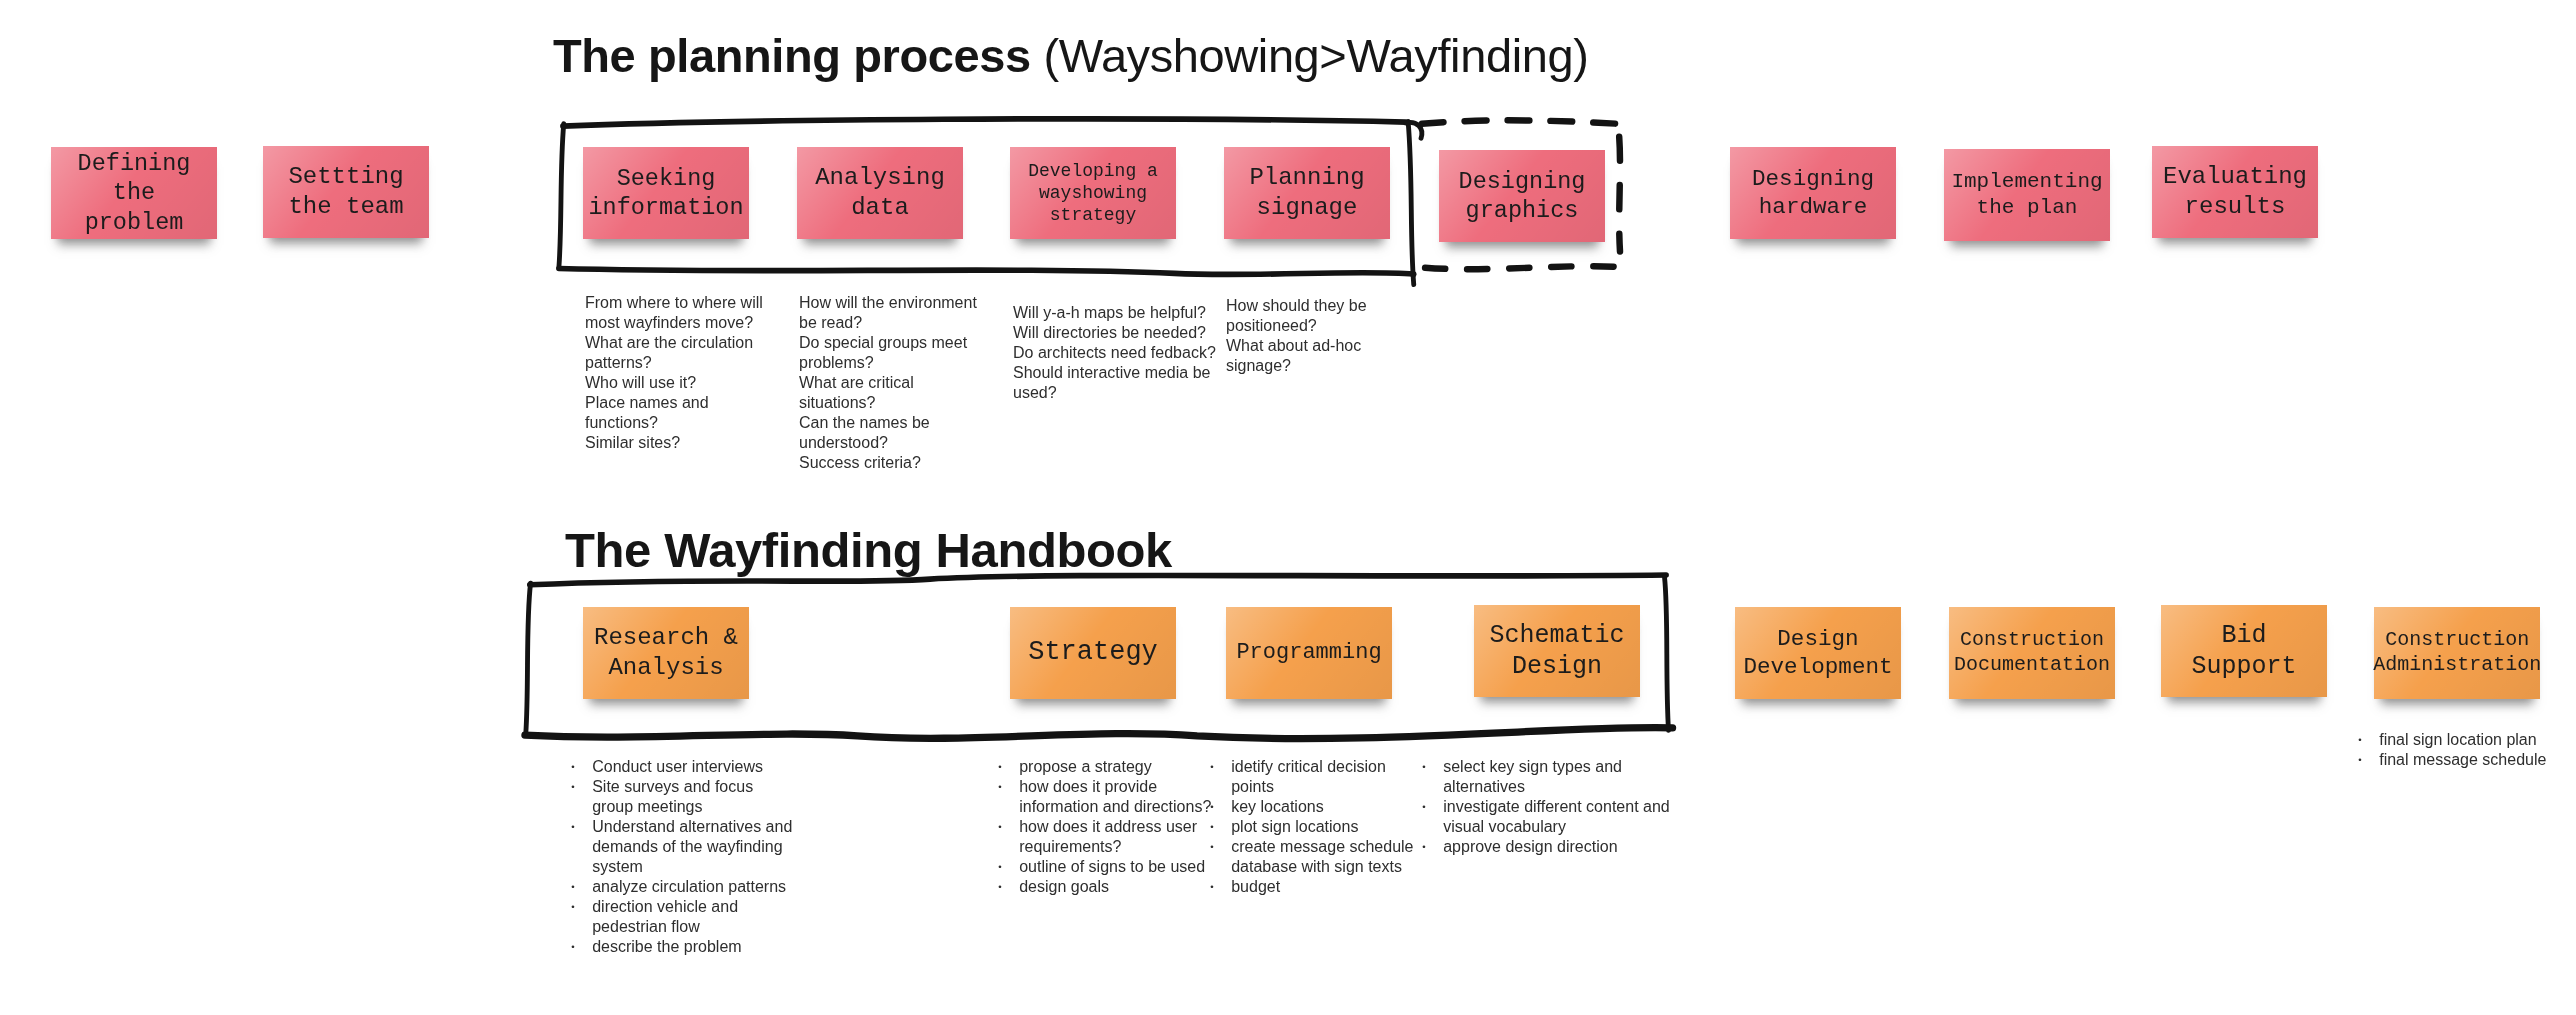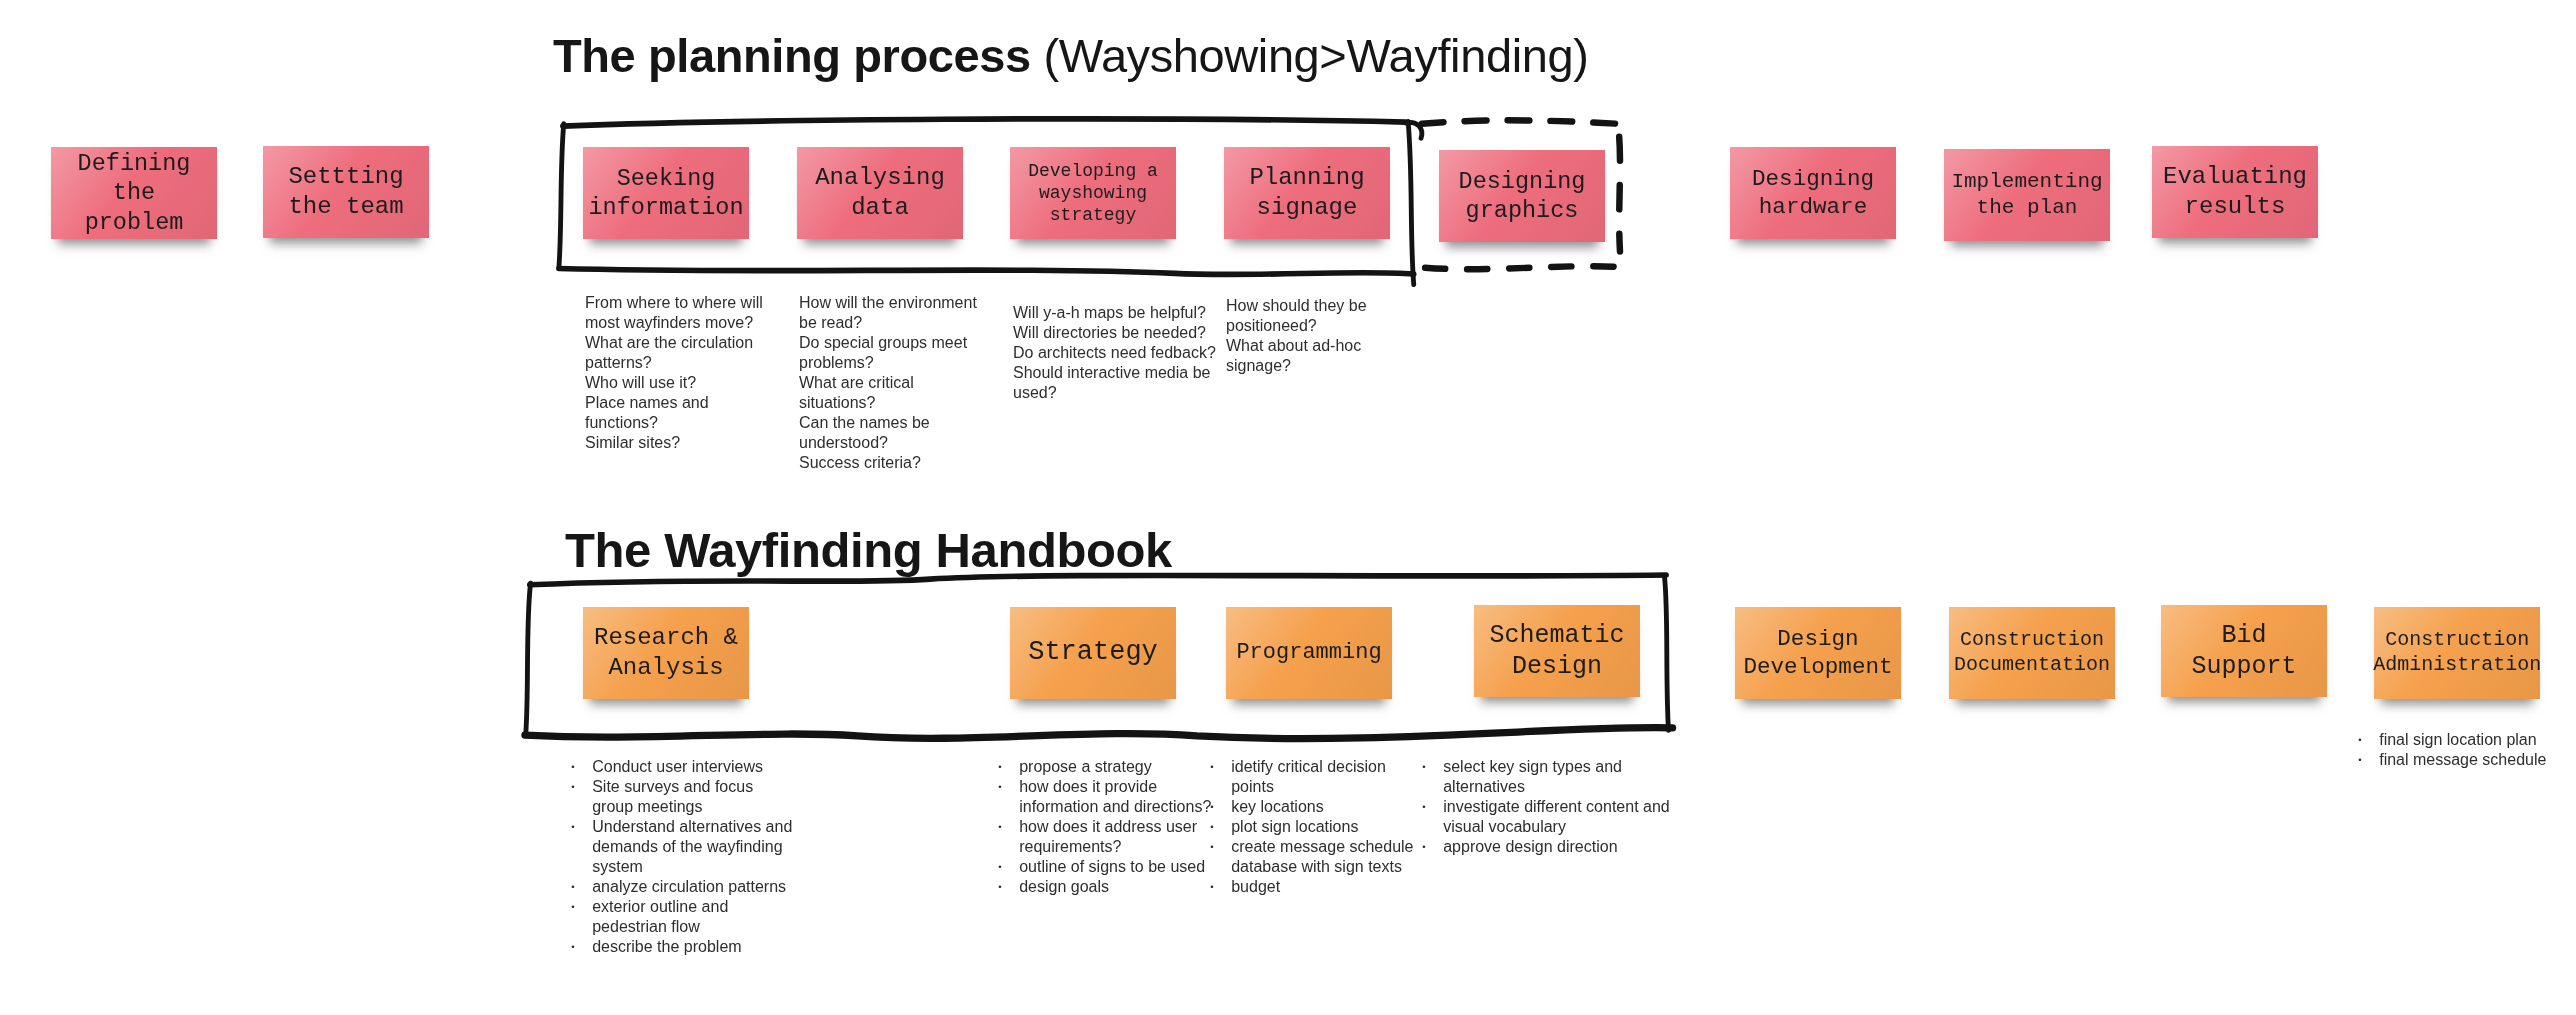--- a/index.html
+++ b/index.html
@@ -169,21 +169,21 @@
         <div class="li">
           <span class="dot">•</span>
           <span class="txt">Understand alternatives and demands of the wayfinding system</span>
         </div>
         <div class="li">
           <span class="dot">•</span>
           <span class="txt">analyze circulation patterns</span>
         </div>
         <div class="li">
           <span class="dot">•</span>
-          <span class="txt">exterior outline and pedestrian flow</span>
+          <span class="txt">direction vehicle and pedestrian flow</span>
         </div>
         <div class="li">
           <span class="dot">•</span>
           <span class="txt">describe the problem</span>
         </div>
       </div>
       <div class="tblock" style="left: 995px; top: 757px; width: 230px;">
         <div class="li">
           <span class="dot">•</span>
           <span class="txt">propose a strategy</span>

